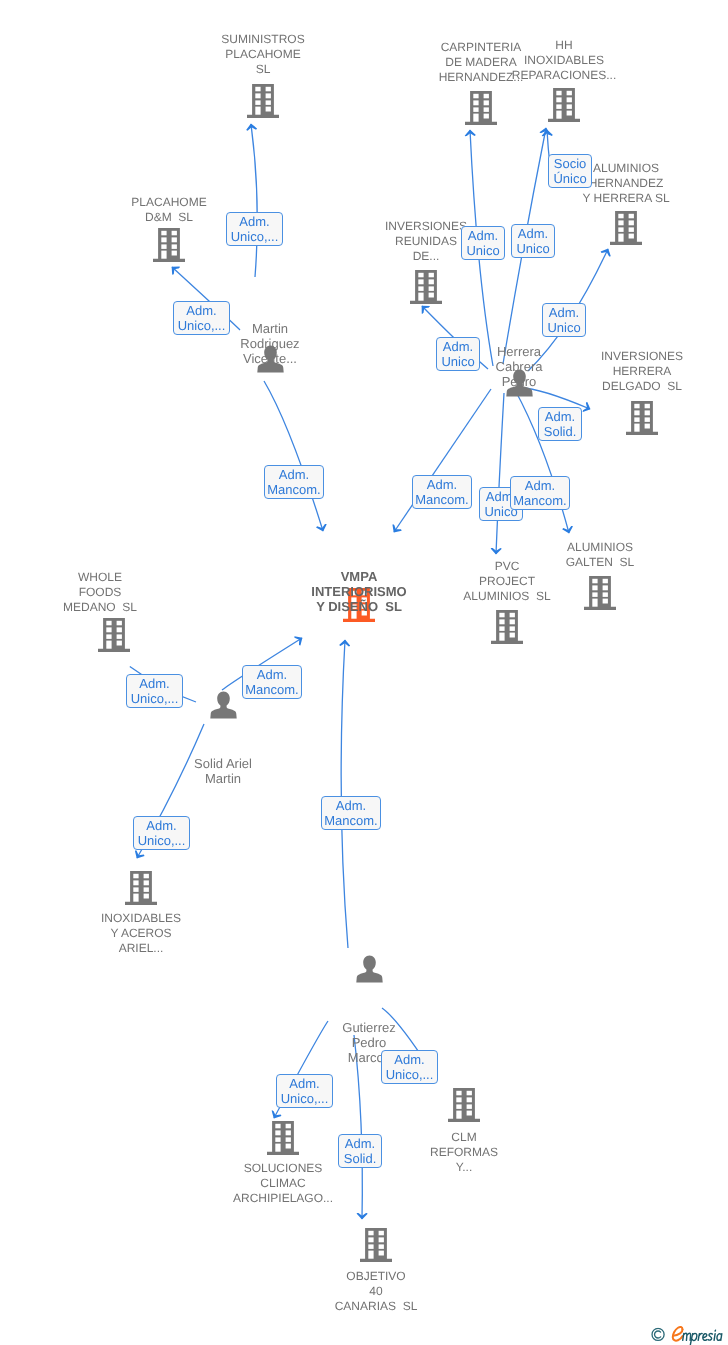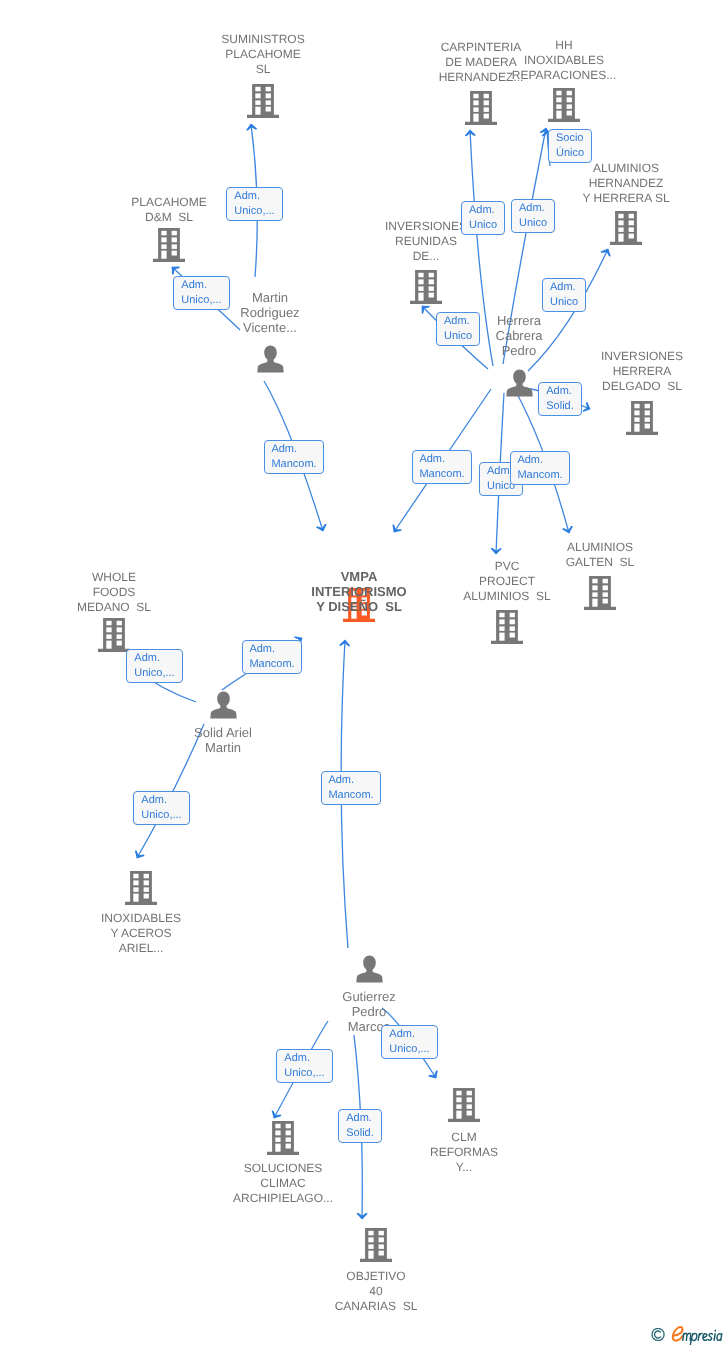--- a/index.html
+++ b/index.html
@@ -5,28 +5,28 @@
 <style>
   html,body{margin:0;padding:0;background:#ffffff;}
   body{width:728px;height:1345px;overflow:hidden;
        font-family:"Liberation Sans",sans-serif;
        -webkit-font-smoothing:antialiased;text-rendering:geometricPrecision;}
   #stage{position:relative;width:728px;height:1345px;background:#ffffff;overflow:hidden;padding-left:12px;}
   #edges{position:absolute;left:0;top:0;}
   .node{position:absolute;}
   .node-label{position:absolute;text-align:center;color:#727272;
               font-size:12px;line-height:15px;white-space:pre-wrap;}
-  .node-label.person{font-size:13px;line-height:15px;color:#767676;}
+  .node-label.person{font-size:13px;line-height:15px;color:#767676;margin-top:31px;}
   .node-label.center{font-size:13px;line-height:15px;font-weight:bold;color:#656565;}
   .node-icon{position:absolute;}
   .edge-label{position:absolute;box-sizing:border-box;
               border:1.4px solid #4a90e2;border-radius:4px;background:#f7f7f7;
-              color:#2f7ad8;font-size:11px;line-height:15.4px;
+              color:#2f7ad8;font-size:13px;line-height:15.4px;text-align:center;
               display:flex;flex-direction:column;justify-content:center;
-              align-items:center;white-space:pre-wrap;}
+              align-items:center;white-space:pre-wrap;margin-top:25px;}
   #watermark{position:absolute;white-space:nowrap;width:90px;height:24px;}
 </style>
 </head>
 <body>
 
 <div id="stage">
   <svg id="edges" width="728" height="1345" viewBox="0 0 728 1345">
     <defs>
       <marker id="arrow" viewBox="0 0 7 11.6" refX="6.3" refY="5.8" markerWidth="7" markerHeight="11.6" markerUnits="userSpaceOnUse" orient="auto">
         <path d="M 6.8 5.8 L 0.9 11.4 L 0.0 10.0 L 3.1 5.8 L 0.0 1.6 L 0.9 0.2 Z" fill="#2a7de1"></path>
@@ -254,21 +254,21 @@
           <rect x="8.3" y="2.8" width="5.3" height="4.5"></rect>
           <rect x="18.6" y="2.8" width="5.3" height="4.5"></rect>
           <rect x="8.3" y="9.4" width="5.3" height="4.9"></rect>
           <rect x="18.6" y="9.4" width="5.3" height="4.9"></rect>
           <rect x="8.3" y="16.4" width="5.3" height="4.5"></rect>
           <rect x="18.6" y="16.4" width="5.3" height="4.5"></rect>
           <rect x="8.3" y="22.6" width="5.3" height="8.1"></rect>
           <rect x="18.6" y="22.6" width="5.3" height="4.9"></rect>
         </g>
       </svg>
-    <div class="node-label" style="left:27px;top:570px;width:150px">WHOLE
+    <div class="node-label" style="left:13px;top:570px;width:150px">WHOLE
 FOODS
 MEDANO  SL</div>
   </div>
   <div class="node">
     <svg class="node-icon" style="left:198px;top:691px" width="27" height="28" viewBox="0 0 27 28">
         <path fill="#777777" d="M13.5 0.5 C9.8 0.5 7.2 3.4 7.2 7.6 C7.2 10.8 8.5 13.4 10.4 14.6 L10.4 16.1 C10.4 16.9 9.7 17.4 8.1 17.8 C5.4 18.5 3.3 19.2 2.2 20.1 C1.2 20.9 0.8 21.8 0.7 23.1 L0.3 27.5 L26.7 27.5 L26.3 23.1 C26.2 21.8 25.8 20.9 24.8 20.1 C23.7 19.2 21.6 18.5 18.9 17.8 C17.3 17.4 16.6 16.9 16.6 16.1 L16.6 14.6 C18.5 13.4 19.8 10.8 19.8 7.6 C19.8 3.4 17.2 0.5 13.5 0.5 Z"></path>
       </svg>
     <div class="node-label person" style="left:136px;top:725px;width:150px">Solid Ariel
 Martin</div>
   </div>

